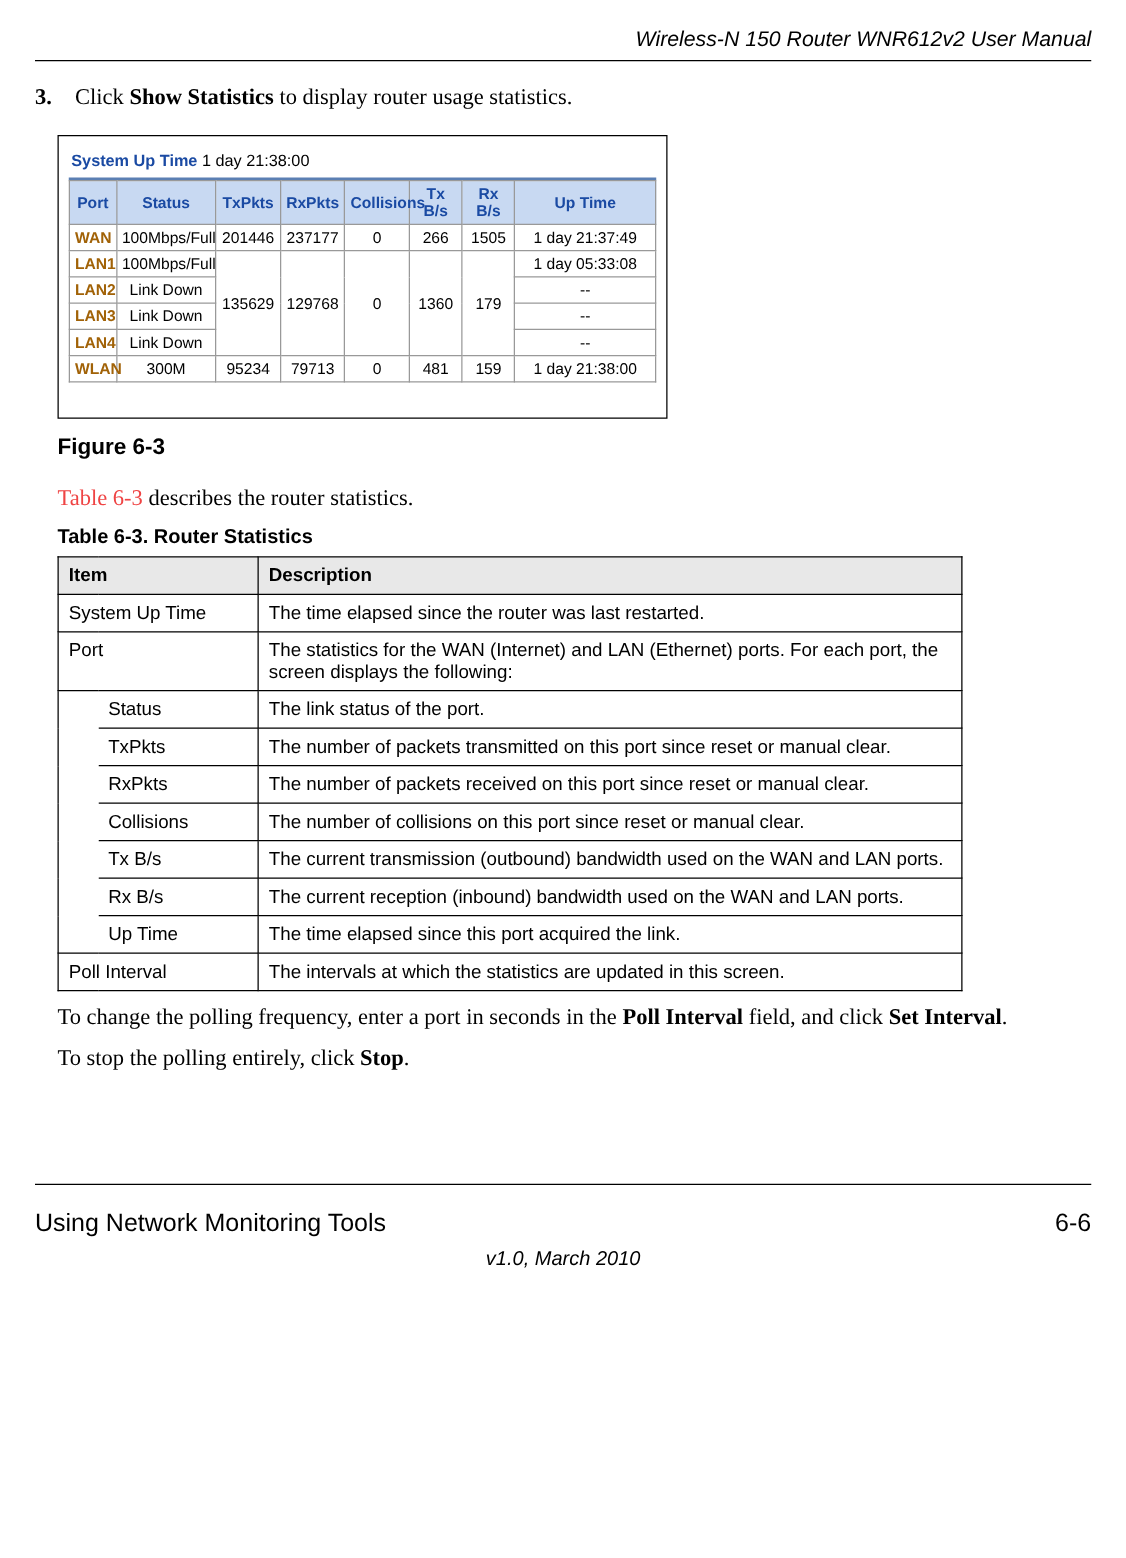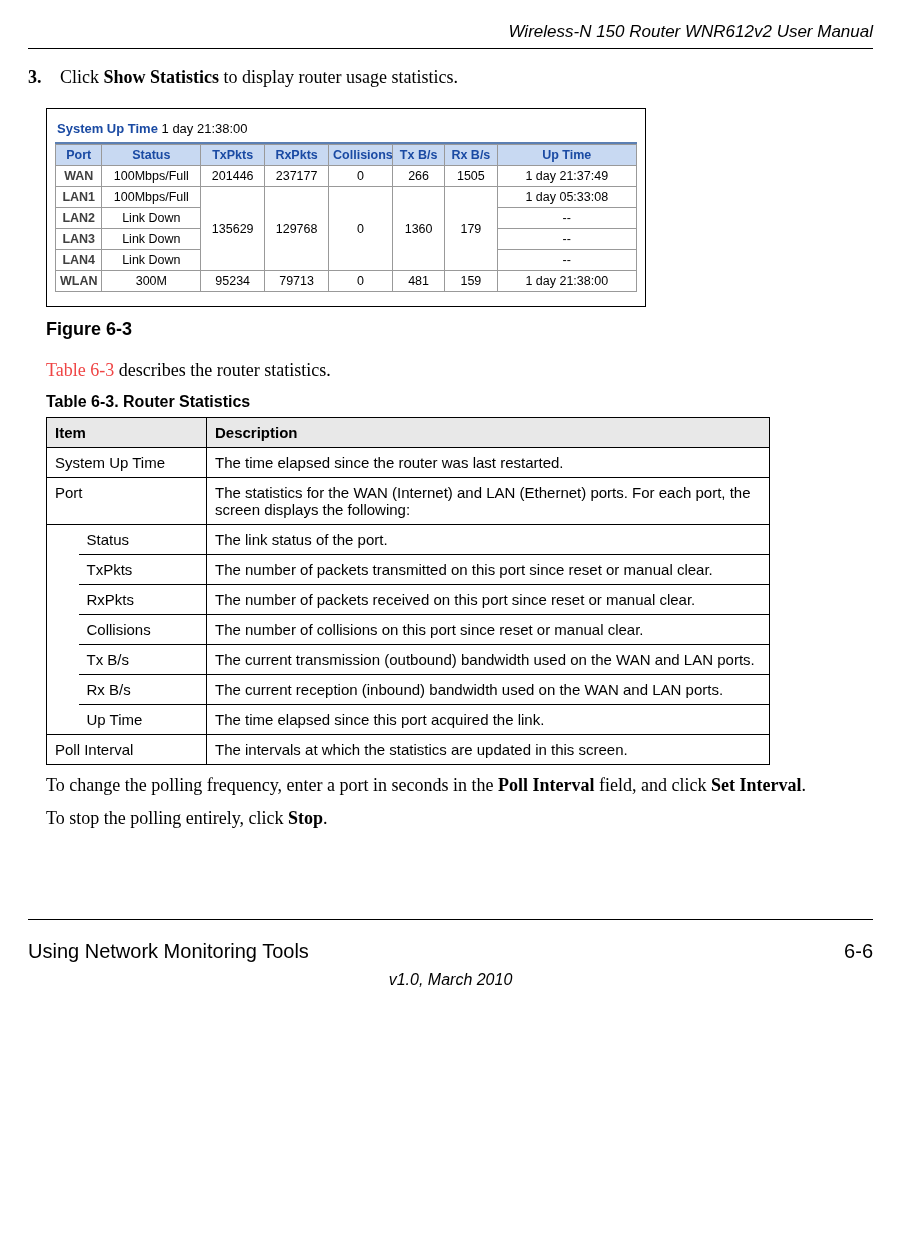--- a/index.html
+++ b/index.html
@@ -21,24 +21,24 @@
     .top-rule {
       border: 0;
       border-top: 1.5px solid #000;
       margin-bottom: 18px;
     }
     .step-row { display: flex; gap: 12px; font-size: 18px; }
     .step-num { font-weight: bold; min-width: 20px; }
     .step-text { flex: 1; }
     .figure-box {
       border: 1px solid #000;
-      width: 600px;
+      width: 488px;
       margin: 20px 0 8px 18px;
       background: #fff;
-      padding: 8px 8px 14px 8px;
+      padding: 8px 8px 28px 8px;
       font-family: Arial, Helvetica, sans-serif;
     }
     .sysup {
       font-size: 13px;
       padding: 4px 2px 6px 2px;
       border-bottom: 2px solid #5b7fb3;
       margin-bottom: 0;
     }
     .sysup-label { color: #1a4aa3; font-weight: bold; }
     .stats-table {
@@ -50,21 +50,21 @@
     .stats-table th, .stats-table td {
       border: 1px solid #999;
       padding: 3px 4px;
       text-align: center;
     }
     .stats-table th {
       background: #c8d9f2;
       color: #1a4aa3;
       font-weight: bold;
     }
-    .stats-table .portcol { color: #404040; font-weight: bold; }
+    .stats-table .portcol { color: #a16207; font-weight: bold; }
     .col-port  { width: 8%; }
     .col-status{ width: 17%; }
     .col-tx    { width: 11%; }
     .col-rx    { width: 11%; }
     .col-coll  { width: 11%; }
     .col-txbs  { width: 9%; }
     .col-rxbs  { width: 9%; }
     .col-up    { width: 24%; }
     .poll-row {
       display: flex;

